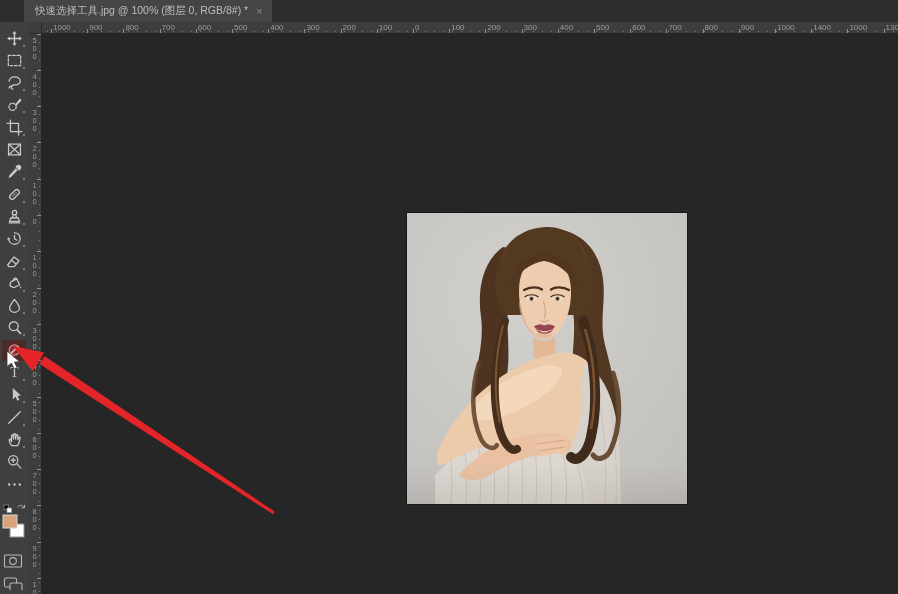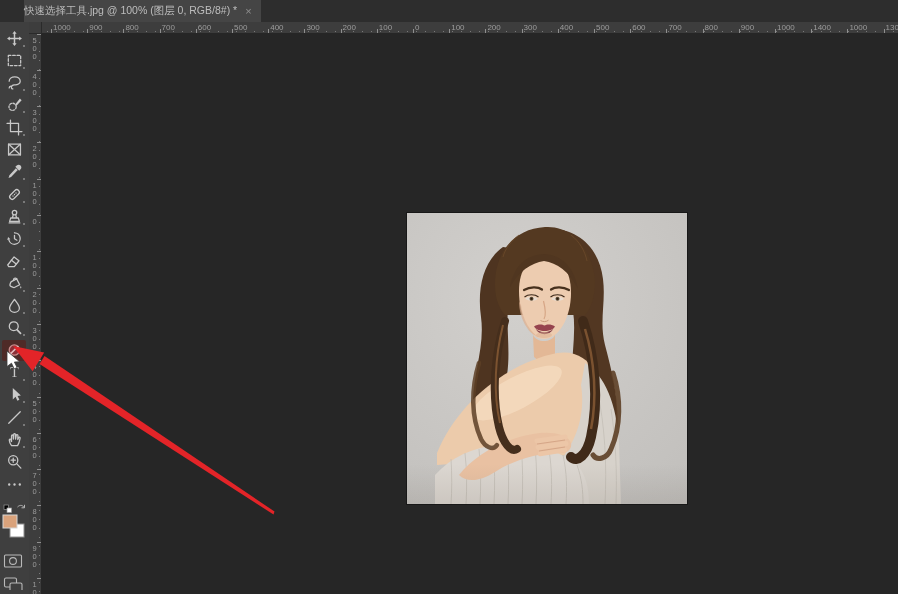--- a/index.html
+++ b/index.html
@@ -6,21 +6,21 @@
   #screen{
     position:relative;width:898px;height:594px;overflow:hidden;
     background:var(--canvas-bg,#262626);
     font-family:"Liberation Sans","DejaVu Sans",sans-serif;
     -webkit-font-smoothing:antialiased;
   }
   
   #tabbar{position:absolute;left:0;top:0;right:0;height:22px;background:var(--tabbar-bg,#2d2d2d);}
   #doc-tab{
     position:absolute;left:24px;top:0;height:22px;display:flex;align-items:center;
-    background:var(--tab-bg,#454545);padding:0 9px 0 0;max-width:230px;
+    background:var(--tab-bg,#454545);padding:0 9px 0 11px;max-width:230px;
   }
   #doc-tab .title{font-size:10.5px;color:var(--tab-text,#bdbdbd);white-space:nowrap;}
   #doc-tab .close{font-size:11px;color:#8f8f8f;margin-left:8px;line-height:22px;}
   
   #toolbar{position:absolute;left:0;top:22px;width:29px;bottom:0;background:var(--toolbar-bg,#3f3f3f);border-right:1px solid #333;}
   .tool{position:absolute;left:2px;width:24px;height:21px;display:flex;align-items:center;justify-content:center;border-radius:2px;}
   .tool.selected{background:var(--selected-tool-bg,#4e2a27);}
   .tool svg{display:block;}
   .tool .gdot{position:absolute;right:1px;bottom:2px;width:2px;height:2px;background:#8e8e8e;border-radius:50%;}
   

